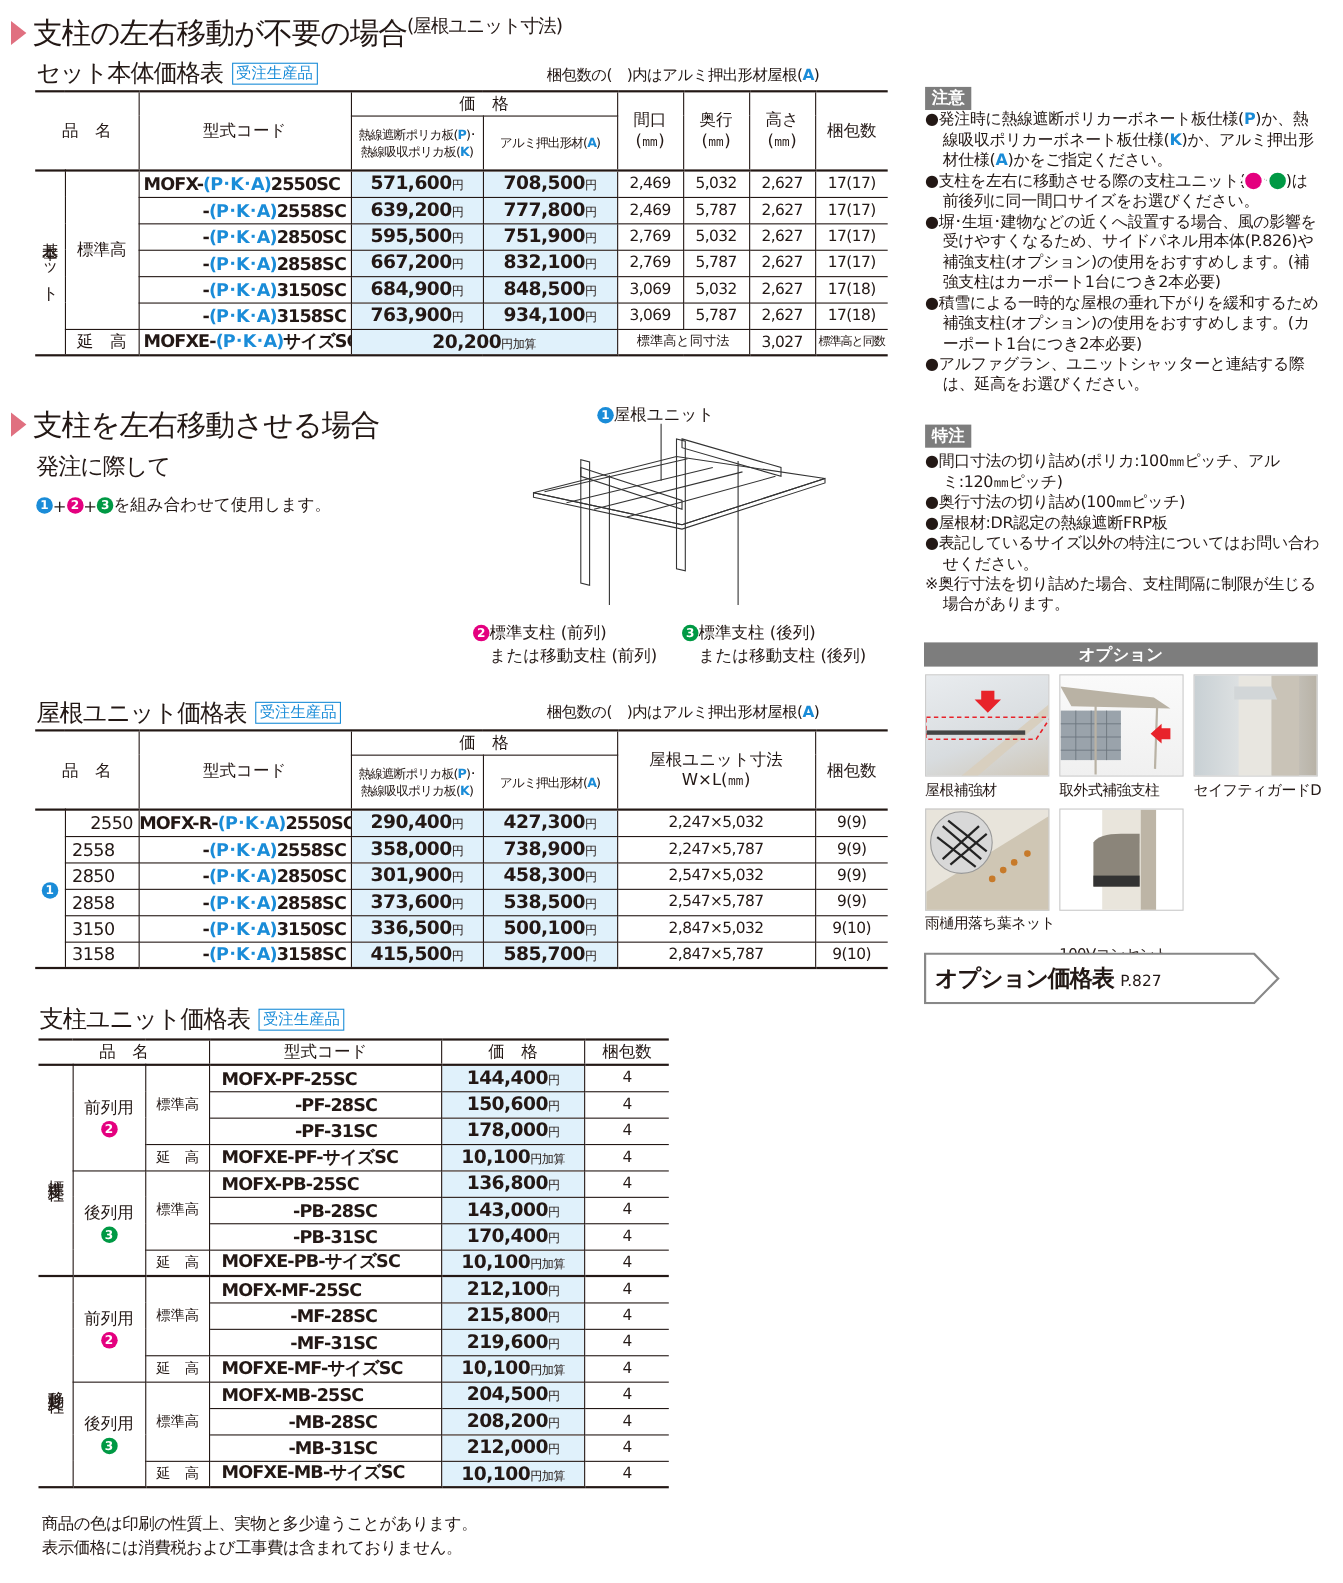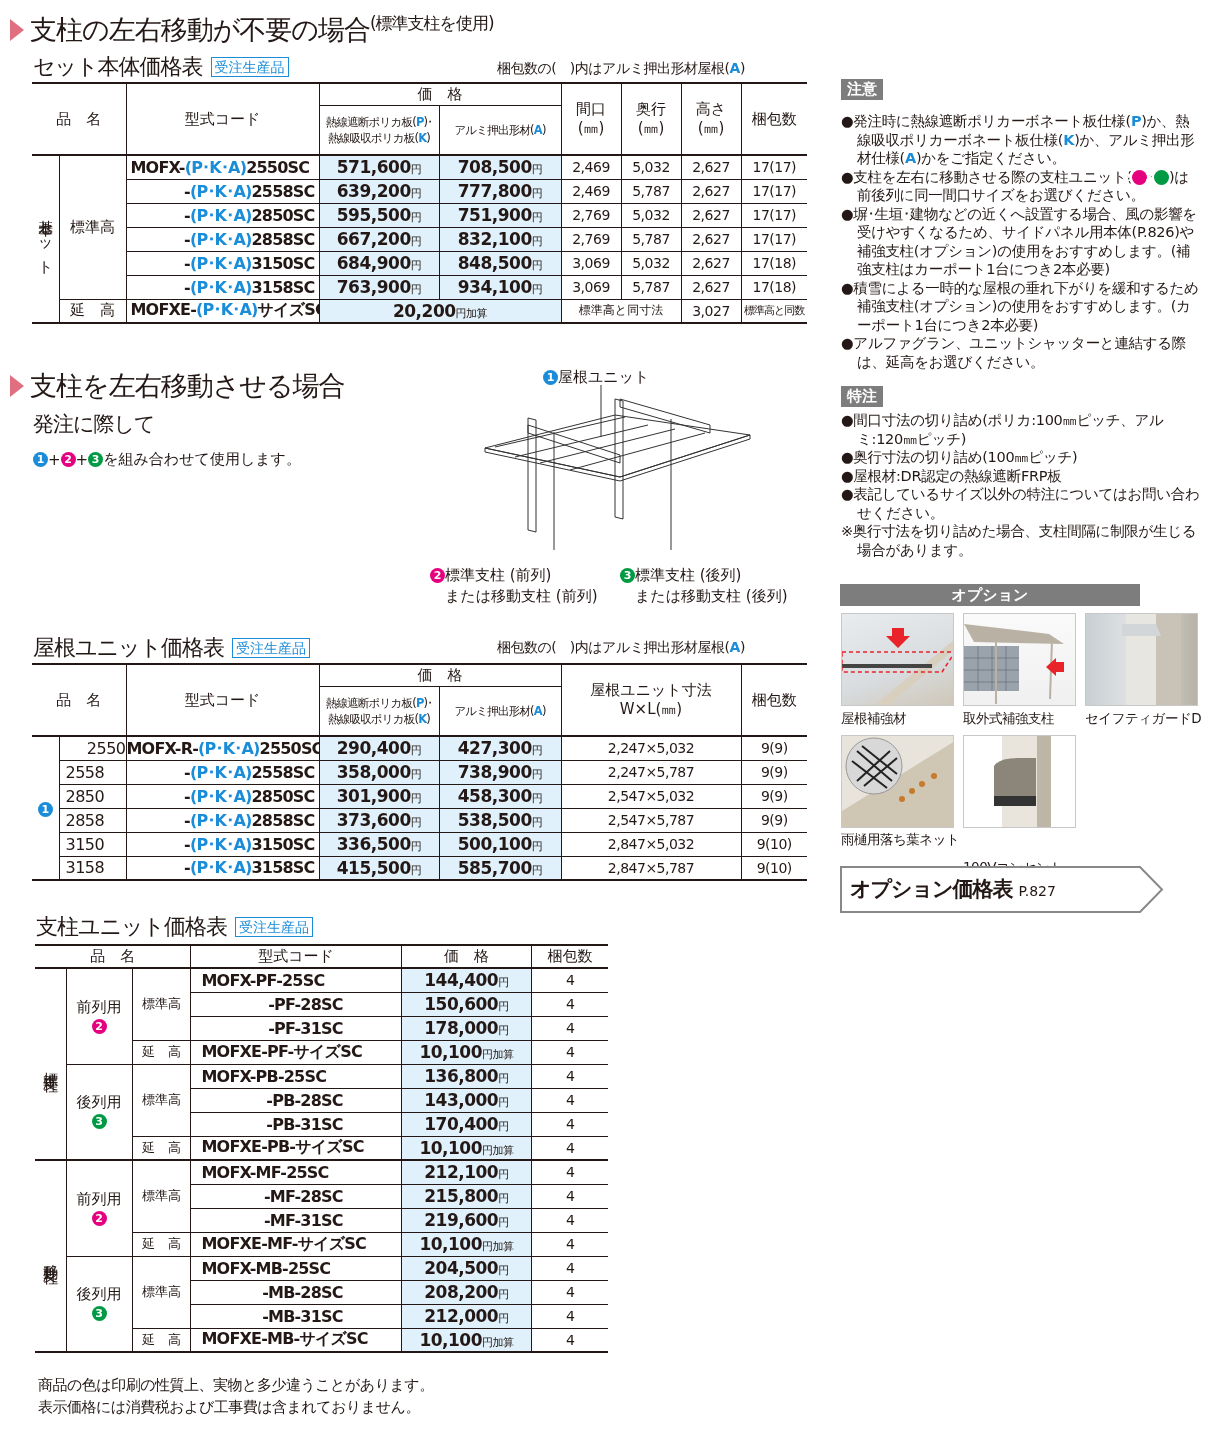--- a/index.html
+++ b/index.html
@@ -38,21 +38,21 @@
   .thumb { position: absolute; width: 113px; height: 93px; border: 1px solid #c8c8c8; overflow: hidden; }
   .thumb-label { position: absolute; font-size: 13.5px; white-space: nowrap; letter-spacing: -0.5px; }
   .small-cell { font-size: 11px; letter-spacing: -1px; }
 </style>
 </head>
 <body>
 
 <div class="abs h1" style="left:10px; top:12px;">
   <span class="tri"></span>
   <span>支柱の左右移動が不要の場合</span>
-  <span class="sub">(標準支柱を使用)</span>
+  <span class="sub">(屋根ユニット寸法)</span>
 </div>
 
 <div class="abs h2" style="left:33px; top:52px;">
   <span>セット本体価格表</span>
   <span class="badge">受注生産品</span>
 </div>
 <div class="abs note-r" style="left:497px; top:60px;">
   <span>梱包数の(　)内はアルミ押出形材屋根(</span><span class="blue">A</span><span>)</span>
 </div>
 
@@ -245,21 +245,21 @@
   </tr>
   <tr style="height:50px;">
     <td class="thick-hdr hdr-s">
       <div><span>熱線遮断ポリカ板(</span><span class="blue">P</span><span>)･</span></div>
       <div><span>熱線吸収ポリカ板(</span><span class="blue">K</span><span>)</span></div>
     </td>
     <td class="thick-hdr hdr-s"><span>アルミ押出形材(</span><span class="blue">A</span><span>)</span></td>
   </tr>
   <tr style="height:24px;">
     <td rowspan="6" class="noL t-bot" style="border-right:1px solid #231815;"><span class="circ c1">1</span></td>
-    <td class="num" style="font-size:16px; text-align:right; padding-left:18px;">2550</td>
+    <td class="num" style="font-size:16px; text-align:center; padding-left:18px;">2550</td>
     <td class="code"><span>MOFX-R-</span><span class="blue">(P･K･A)</span><span>2550SC</span></td>
     <td class="price"><span>290,400</span><span class="yen">円</span></td>
     <td class="price"><span>427,300</span><span class="yen">円</span></td>
     <td class="num">2,247×5,032</td>
     <td class="num noR">9(9)</td>
   </tr>
   <tr style="height:24px;">
     <td class="num" style="font-size:16px; text-align:left; padding-left:6px;">2558</td>
     <td class="code"><span>-</span><span class="blue">(P･K･A)</span><span>2558SC</span></td>
     <td class="price"><span>358,000</span><span class="yen">円</span></td>
@@ -428,41 +428,41 @@
 </tbody>
   </table>
 
 <div class="abs" style="left:38px; top:1374px; font-size:15px; line-height:22px; letter-spacing:-0.5px;">
   <div>商品の色は印刷の性質上、実物と多少違うことがあります。</div>
   <div>表示価格には消費税および工事費は含まれておりません。</div>
 </div>
 
 <div class="abs" style="left:841px; top:79px; width:360px;">
   <div class="sidebar-head">注意</div>
-  <div class="bullets" style="margin-top:12px;">
+  <div class="bullets" style="margin-top:0;">
     <div><span>●発注時に熱線遮断ポリカーボネート板仕様(</span><span class="blue">P</span><span>)か、熱線吸収ポリカーボネート板仕様(</span><span class="blue">K</span><span>)か、アルミ押出形材仕様(</span><span class="blue">A</span><span>)かをご指定ください。</span></div>
     <div><span>●支柱を左右に移動させる際の支柱ユニット(</span><span class="circ c2">2</span>･<span class="circ c3">3</span><span>)は前後列に同一間口サイズをお選びください。</span></div>
     <div>●塀･生垣･建物などの近くへ設置する場合、風の影響を受けやすくなるため、サイドパネル用本体(P.826)や補強支柱(オプション)の使用をおすすめします。(補強支柱はカーポート1台につき2本必要)</div>
     <div>●積雪による一時的な屋根の垂れ下がりを緩和するため補強支柱(オプション)の使用をおすすめします。(カーポート1台につき2本必要)</div>
     <div>●アルファグラン、ユニットシャッターと連結する際は、延高をお選びください。</div>
   </div>
 </div>
 
 <div class="abs" style="left:841px; top:386px; width:360px;">
   <div class="sidebar-head">特注</div>
   <div class="bullets" style="margin-top:4px;">
     <div>●間口寸法の切り詰め(ポリカ:100㎜ピッチ、アルミ:120㎜ピッチ)</div>
     <div>●奥行寸法の切り詰め(100㎜ピッチ)</div>
     <div>●屋根材:DR認定の熱線遮断FRP板</div>
     <div>●表記しているサイズ以外の特注についてはお問い合わせください。</div>
     <div>※奥行寸法を切り詰めた場合、支柱間隔に制限が生じる場合があります。</div>
   </div>
 </div>
 
-<div class="abs opt-bar" style="left:840px; top:584px; width:300px;">オプション</div>
+<div class="abs opt-bar" style="left:840px; top:584px; width:358px;">オプション</div>
 
 <div class="thumb" style="left:841px; top:613px; background:linear-gradient(160deg,#e9ecef 0%,#d8dcdf 60%,#cfc7b8 100%);">
   <svg width="113" height="93" viewBox="0 0 113 93">
     <polygon points="30,93 113,25 113,35 45,93" fill="#d8cfbf"></polygon>
     <rect x="0" y="50" width="90" height="4" fill="#444"></rect>
     <polygon points="0,38 113,38 100,58 0,58" fill="none" stroke="#e8232a" stroke-width="1.5" stroke-dasharray="4,3"></polygon>
     <polygon points="50,14 62,14 62,22 68,22 56,34 44,22 50,22" fill="#e8232a"></polygon>
   </svg>
 </div>
 <div class="thumb" style="left:963px; top:613px; background:linear-gradient(180deg,#fafafa 0%,#f0f0f0 100%);">

